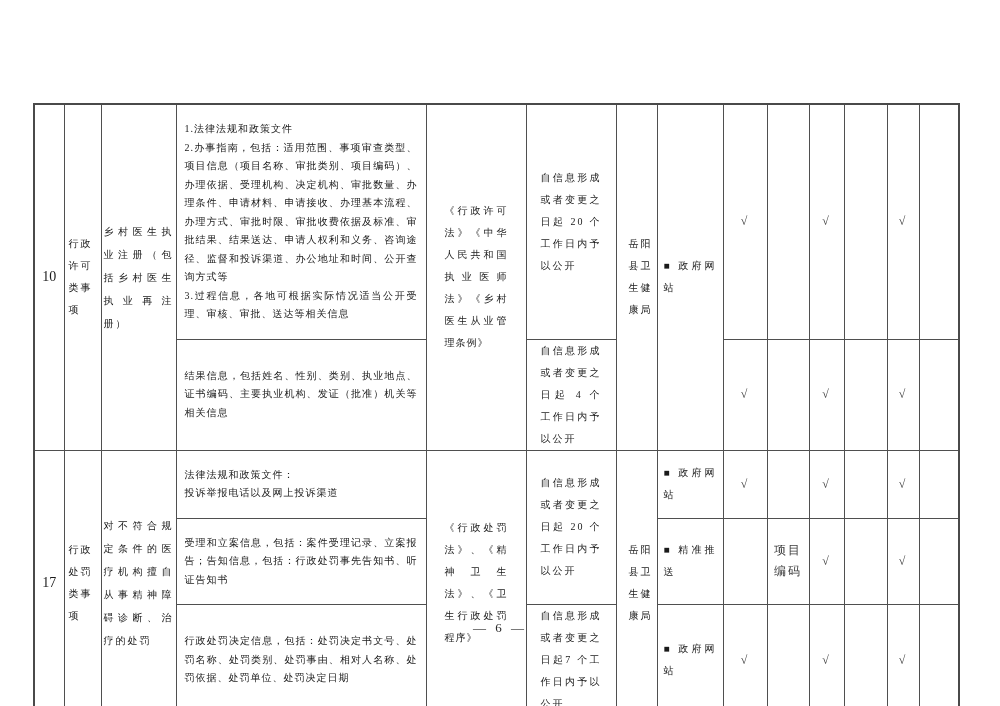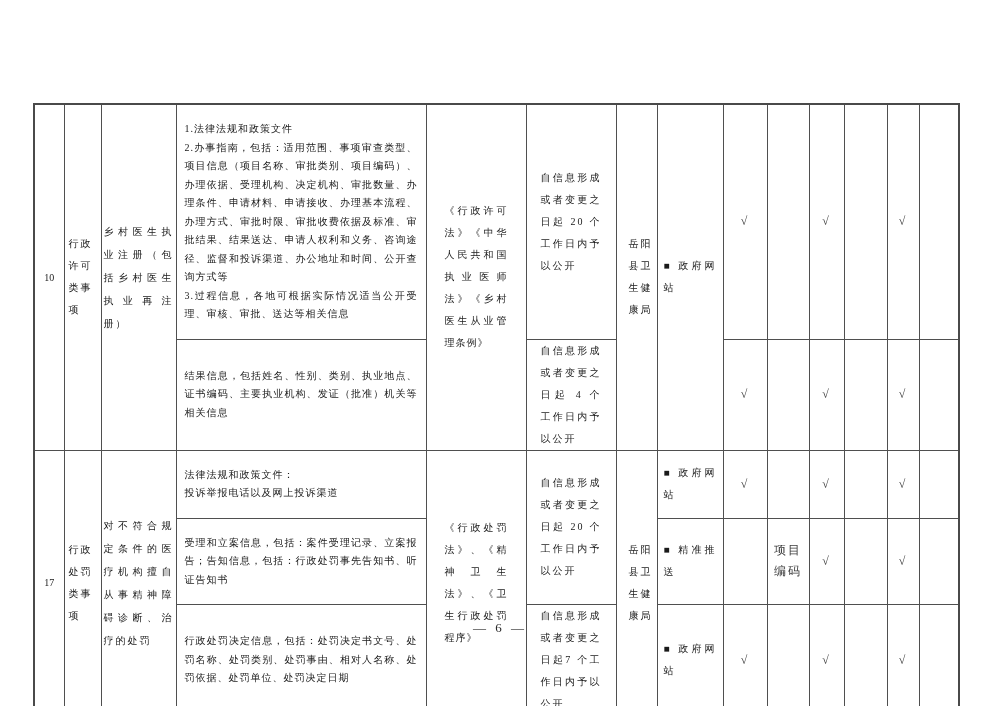--- a/index.html
+++ b/index.html
@@ -18,21 +18,21 @@
     table-layout:fixed;
   }
   .doc-table td{
     border:1px solid #4f4f4f;
     vertical-align:middle;
     font-size:10px;
     padding:0;
     overflow:hidden;
   }
   .doc-table{border:2px solid #4a4a4a;}
-  td.c-no{text-align:center;font-size:10px;}
+  td.c-no{text-align:center;font-size:14px;}
   td.c-cat{
     letter-spacing:2px;line-height:22px;
     padding:0 4px;
     margin-top:16px;
   }
   td.c-item{
     text-align:justify;text-justify:inter-character;
     letter-spacing:2px;line-height:23px;padding:0 2px;
   }
   td.c-content{

